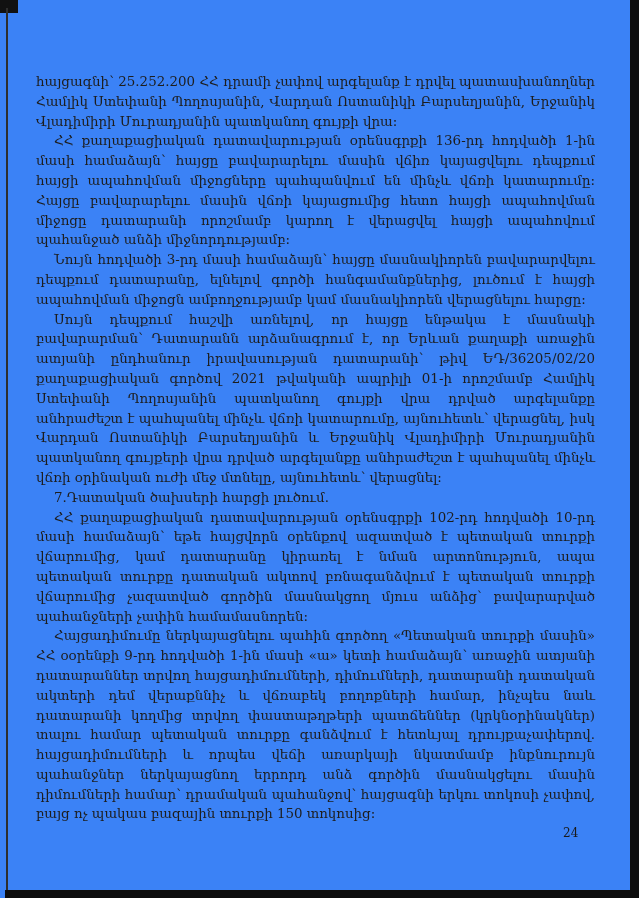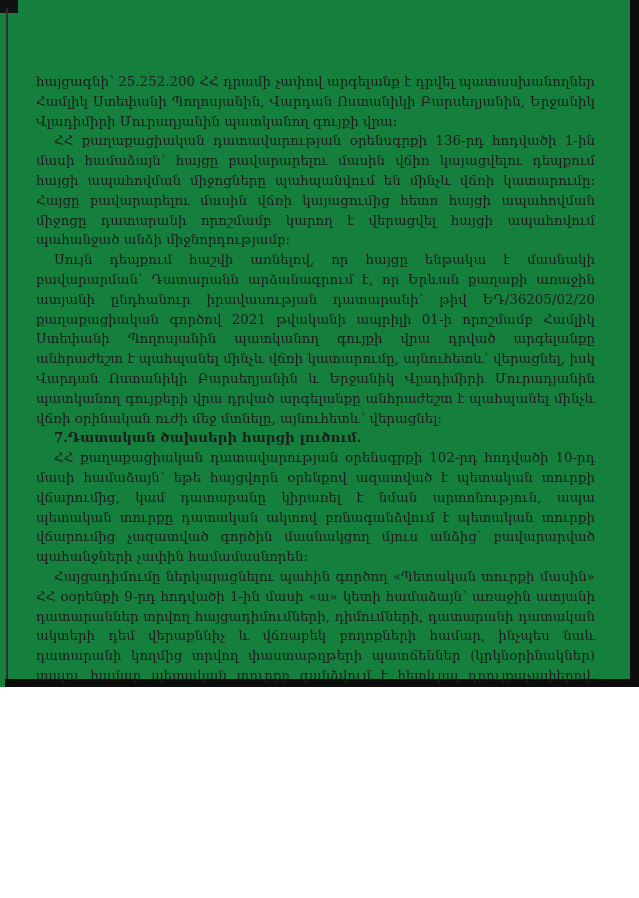--- a/index.html
+++ b/index.html
@@ -3,22 +3,22 @@
 <meta charset="utf-8">
 <style>
   html, body {
     margin: 0;
     padding: 0;
     background: #ffffff;
   }
   .page {
     position: relative;
     width: 639px;
-    height: 687px;
-    background: #15803d;
+    height: 898px;
+    background: #3b82f6;
     overflow: hidden;
     font-family: "DejaVu Serif", "DejaVu Sans", serif;
     color: #1d1d1d;
   }
   
   .edge-right {
     position: absolute;
     top: 0; right: 0;
     width: 9px; height: 898px;
     background: #0d0d0d;
@@ -53,21 +53,21 @@
   }
   .textblock p {
     margin: 0;
     padding: 0;
     text-indent: 18px;
   }
   .textblock p.no-indent {
     text-indent: 0;
   }
   .textblock p.heading {
-    font-weight: bold;
+    font-weight: normal;
   }
   .pagenum {
     position: absolute;
     left: 563px;
     top: 826px;
     width: 30px;
     font-size: 12px;
     line-height: 14px;
     text-align: left;
     color: #1a1a1a;
@@ -79,20 +79,21 @@
 <div class="page">
 
   <div class="corner-mark"></div>
   <div class="edge-left"></div>
   <div class="edge-right"></div>
   <div class="edge-bottom"></div>
 
   <div class="textblock">
     <p class="no-indent">հայցագնի՝ 25.252.200 ՀՀ դրամի չափով արգելանք է դրվել պատասխանողներ Համլիկ Ստեփանի Պողոսյանին, Վարդան Ոստանիկի Բարսեղյանին, Երջանիկ Վլադիմիրի Մուրադյանին պատկանող գույքի վրա։</p>
     <p>ՀՀ քաղաքացիական դատավարության օրենսգրքի 136-րդ հոդվածի 1-ին մասի համաձայն՝ հայցը բավարարելու մասին վճիռ կայացվելու դեպքում հայցի ապահովման միջոցները պահպանվում են մինչև վճռի կատարումը։ Հայցը բավարարելու մասին վճռի կայացումից հետո հայցի ապահովման միջոցը դատարանի որոշմամբ կարող է վերացվել հայցի ապահովում պահանջած անձի միջնորդությամբ։</p>
+    <p>Նույն հոդվածի 3-րդ մասի համաձայն՝ հայցը մասնակիորեն բավարարվելու դեպքում դատարանը, ելնելով գործի հանգամանքներից, լուծում է հայցի ապահովման միջոցն ամբողջությամբ կամ մասնակիորեն վերացնելու հարցը։</p>
     <p>Սույն դեպքում հաշվի առնելով, որ հայցը ենթակա է մասնակի բավարարման՝ Դատարանն արձանագրում է, որ Երևան քաղաքի առաջին ատյանի ընդհանուր իրավասության դատարանի՝ թիվ ԵԴ/36205/02/20 քաղաքացիական գործով 2021 թվականի ապրիլի 01-ի որոշմամբ Համլիկ Ստեփանի Պողոսյանին պատկանող գույքի վրա դրված արգելանքը անհրաժեշտ է պահպանել մինչև վճռի կատարումը, այնուհետև՝ վերացնել, իսկ Վարդան Ոստանիկի Բարսեղյանին և Երջանիկ Վլադիմիրի Մուրադյանին պատկանող գույքերի վրա դրված արգելանքը անհրաժեշտ է պահպանել մինչև վճռի օրինական ուժի մեջ մտնելը, այնուհետև՝ վերացնել։</p>
     <p class="heading">7.Դատական ծախսերի հարցի լուծում.</p>
     <p>ՀՀ քաղաքացիական դատավարության օրենսգրքի 102-րդ հոդվածի 10-րդ մասի համաձայն՝ եթե հայցվորն օրենքով ազատված է պետական տուրքի վճարումից, կամ դատարանը կիրառել է նման արտոնություն, ապա պետական տուրքը դատական ակտով բռնագանձվում է պետական տուրքի վճարումից չազատված գործին մասնակցող մյուս անձից՝ բավարարված պահանջների չափին համամասնորեն։</p>
     <p>Հայցադիմումը ներկայացնելու պահին գործող «Պետական տուրքի մասին» ՀՀ օօրենքի 9-րդ հոդվածի 1-ին մասի «ա» կետի համաձայն՝ առաջին ատյանի դատարաններ տրվող հայցադիմումների, դիմումների, դատարանի դատական ակտերի դեմ վերաքննիչ և վճռաբեկ բողոքների համար, ինչպես նաև դատարանի կողմից տրվող փաստաթղթերի պատճեններ (կրկնօրինակներ) տալու համար պետական տուրքը գանձվում է հետևյալ դրույքաչափերով. հայցադիմումների և որպես վեճի առարկայի նկատմամբ ինքնուրույն պահանջներ ներկայացնող երրորդ անձ գործին մասնակցելու մասին դիմումների համար՝ դրամական պահանջով՝ հայցագնի երկու տոկոսի չափով, բայց ոչ պակաս բազային տուրքի 150 տոկոսից։</p>
   </div>
 
   <div class="pagenum">24</div>
 
 </div>
 

